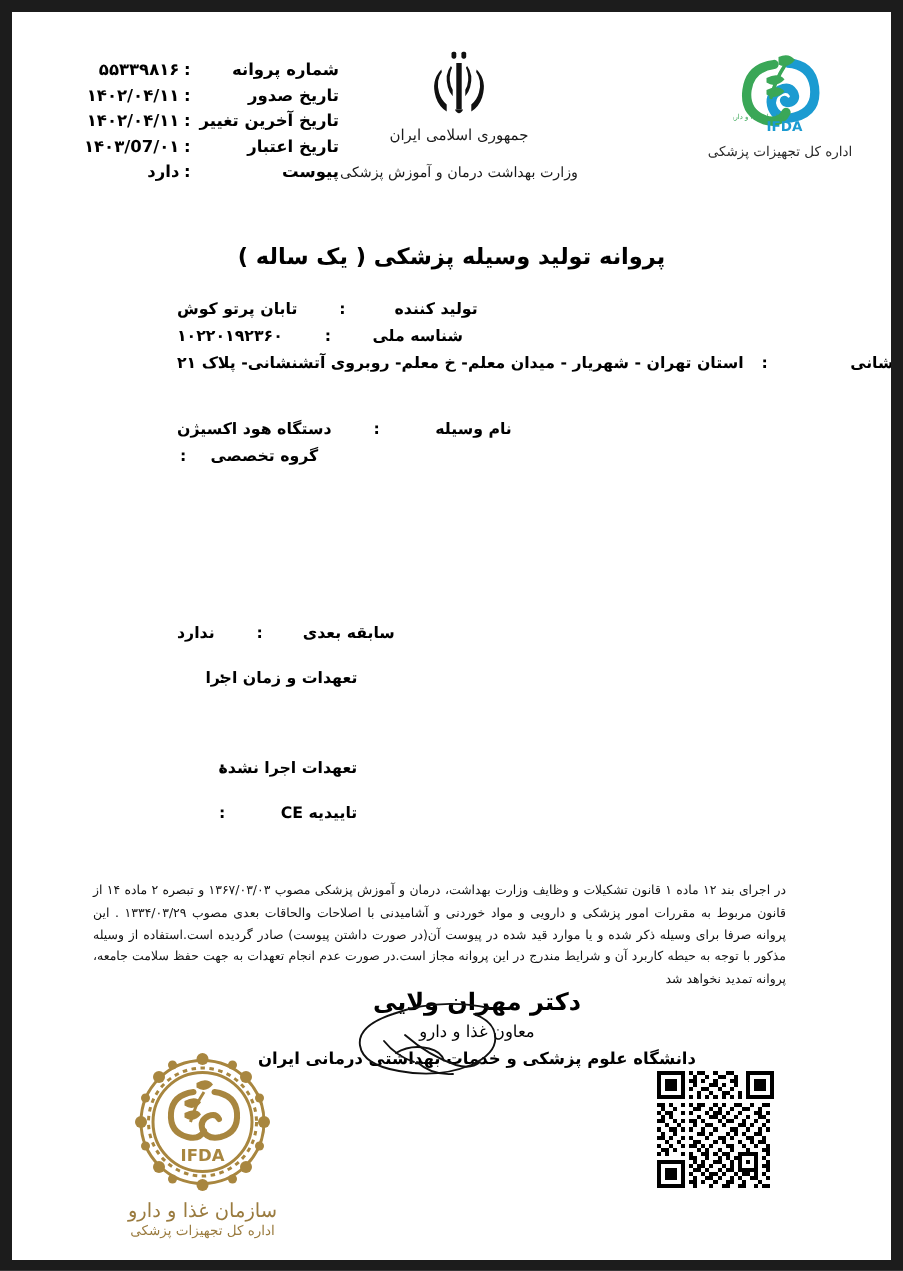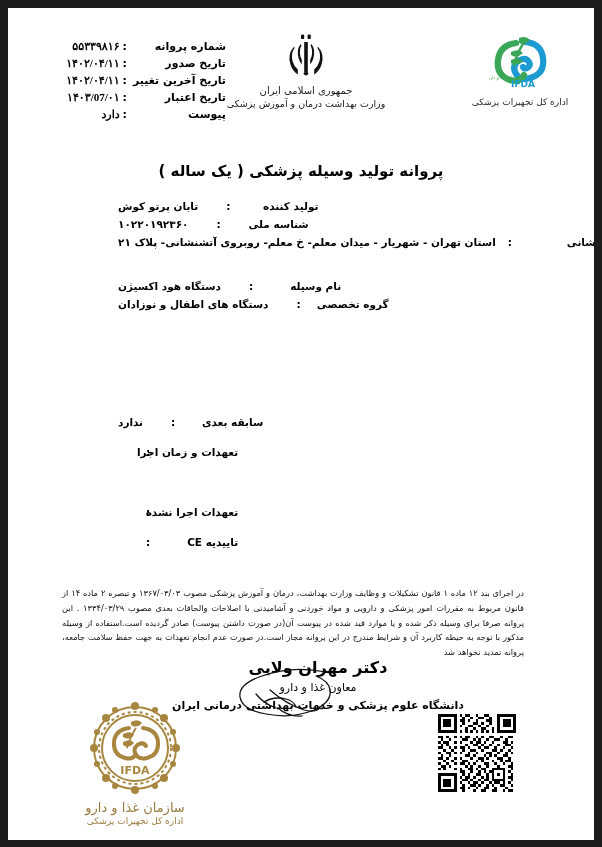--- a/index.html
+++ b/index.html
@@ -44,37 +44,37 @@
     justify-content: flex-start;
     align-items: baseline;
     height: 17px;
     font-size: 11px;
     font-weight: 700;
     color: #000;
     white-space: nowrap;
   }
   .meta-label { width: 96px; text-align: right; }
   .meta-colon { padding: 0 3px; }
-  .meta-value { text-align: left; letter-spacing: .2px; font-family: Liberation Serif, serif; }
+  .meta-value { text-align: left; letter-spacing: .2px; }
 
   
   #emblem-wrap {
     position: absolute;
     left: 218px; top: 26px;
     width: 160px;
     text-align: center;
   }
   #emblem-svg { display: block; margin: 0 auto; }
   .gov-line {
     font-size: 10px;
     color: #1a1a1a;
     margin-top: 3px;
     font-family: "DejaVu Sans", "Liberation Sans", sans-serif;
   }
-  .gov-line.small { font-size: 9.5px; margin-top: 2px; }
+  .gov-line.small { font-size: 9.5px; margin-top: 14px; }
 
   
   #ifda-top {
     position: absolute;
     left: 452px; top: 24px;
     width: 120px;
     text-align: center;
   }
   #ifda-top .cap {
     font-size: 9px;
@@ -257,21 +257,20 @@
 
     <div class="field-row" style="left:110px; top:272px;">
       <span class="f-label">نام وسیله</span>
       <span class="f-colon">:</span>
       <span class="f-value">دستگاه هود اکسیژن</span>
     </div>
 
     <div class="field-row" style="left:110px; top:290px;">
       <span class="f-label">گروه تخصصی</span>
       <span class="f-colon">:</span>
-      <span class="f-value">دستگاه های اطفال و نوزادان</span>
     </div>
 
     <div class="field-row" style="left:110px; top:408px;">
       <span class="f-label">سابقه بعدی</span>
       <span class="f-colon">:</span>
       <span class="f-value">ندارد</span>
     </div>
 
     <div class="field-row" style="left:110px; top:438px;">
       <span class="f-label">تعهدات و زمان اجرا</span>

